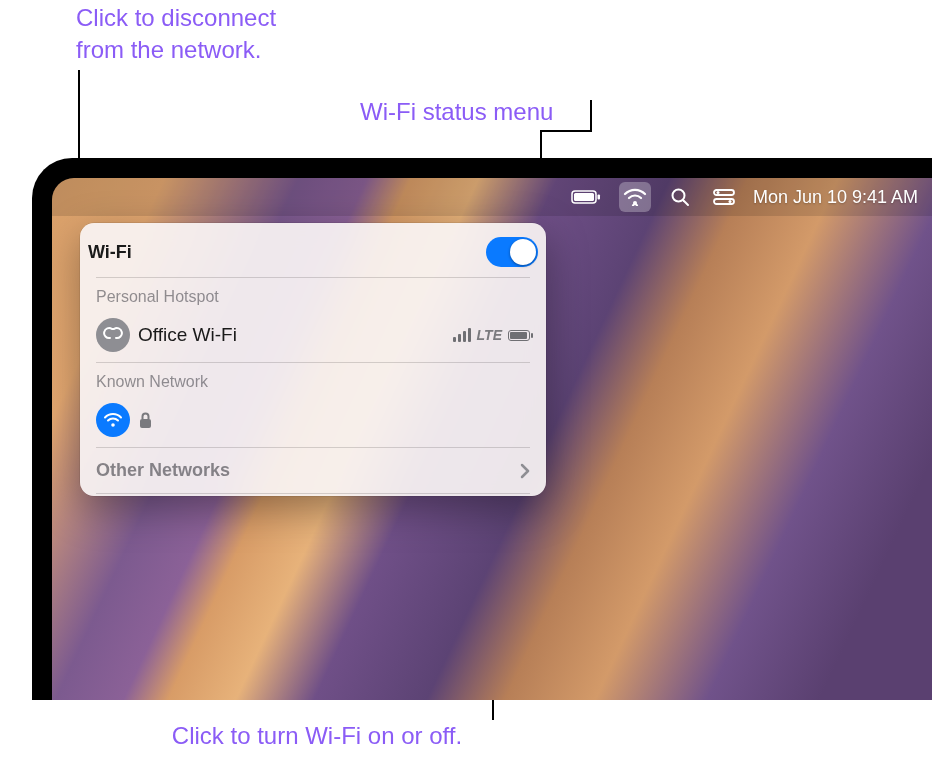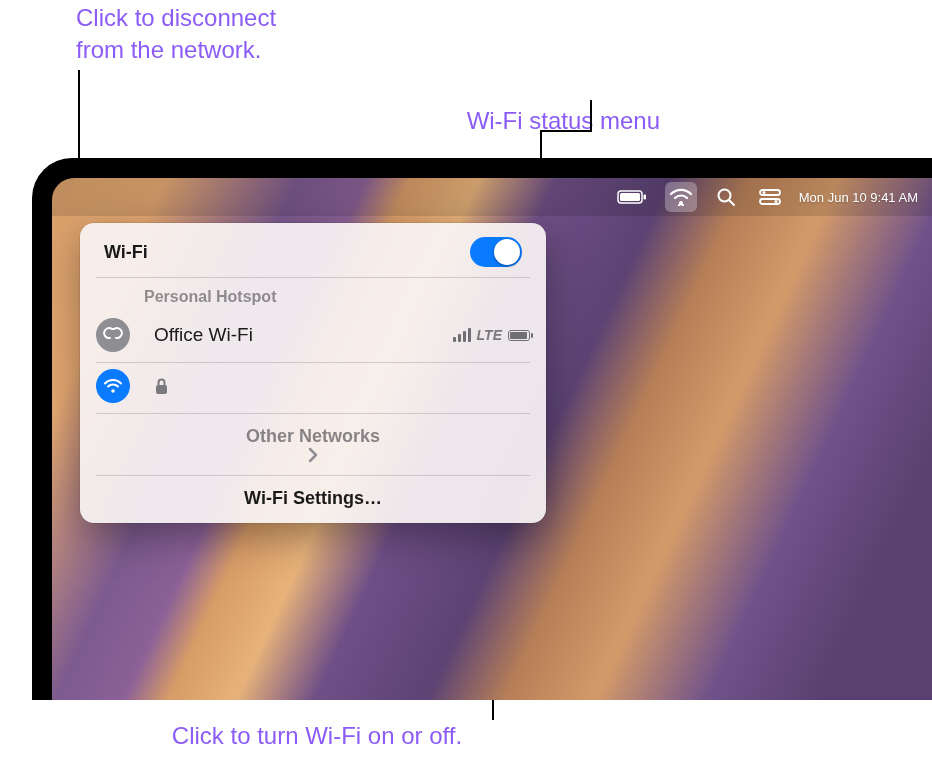--- a/index.html
+++ b/index.html
@@ -14,21 +14,21 @@
 
   
   .callout {
     position: absolute;
     font-size: 24px;
     line-height: 1.35;
     color: #8b5cf6;
     font-weight: 400;
   }
   .callout-top-left { left: 76px; top: 2px; width: 250px; }
-  .callout-top-right { left: 360px; top: 105px; width: 300px; text-align: right; }
+  .callout-top-right { left: 360px; top: 96px; width: 300px; }
   .callout-bottom { left: 137px; top: 720px; width: 360px; text-align: center; }
 
   
   .leader {
     position: absolute;
     background: #000;
   }
 
   
   .laptop-frame {
@@ -77,21 +77,21 @@
     justify-content: center;
     height: 30px;
     min-width: 30px;
     padding: 0 4px;
     border-radius: 6px;
   }
   .menu-btn.wifi-active {
     background: rgba(255,255,255,0.28);
   }
   .clock {
-    font-size: 13px;
+    font-size: 18px;
     font-weight: 500;
     text-shadow: 0 1px 2px rgba(0,0,0,0.25);
   }
 
   
   svg { display: block; }
 
   
   .wifi-panel {
     position: absolute;
@@ -103,21 +103,21 @@
     border-radius: 14px;
     box-shadow: 0 12px 40px rgba(0,0,0,0.35), 0 0 0 0.5px rgba(0,0,0,0.15);
     padding: 6px 0 2px;
     font-size: 17px;
     color: #1a1a1a;
   }
   .panel-header {
     display: flex;
     align-items: center;
     justify-content: space-between;
-    padding: 8px 24px 10px;
+    padding: 8px 8px 10px;
   }
   .panel-header .title {
     font-weight: 700;
     font-size: 18px;
   }
   .switch {
     width: 52px; height: 30px;
     border-radius: 15px;
     background: #0a7aff;
     position: relative;
@@ -131,30 +131,29 @@
     background: #fff;
     box-shadow: 0 1px 3px rgba(0,0,0,0.4);
   }
   .divider {
     height: 1px;
     background: rgba(0,0,0,0.15);
     margin: 0 16px;
   }
   .section-label {
     padding: 10px 16px 6px;
-    font-weight: 700;
+    font-weight: 400;
     font-size: 16px;
     color: rgba(60,60,67,0.55);
-    margin-left: 48px;
   }
   .net-row {
     display: flex;
     align-items: center;
     padding: 6px 16px 10px;
-    gap: 24px;
+    gap: 8px;
   }
   .net-icon {
     width: 34px; height: 34px;
     border-radius: 50%;
     display: flex;
     align-items: center;
     justify-content: center;
     flex-shrink: 0;
   }
   .net-icon.gray { background: #8e8e93; }
@@ -209,21 +208,20 @@
   }
 
   .menu-row {
     display: flex;
     align-items: center;
     justify-content: space-between;
     padding: 12px 16px;
     font-size: 18px;
     font-weight: 600;
     color: rgba(60,60,67,0.6);
-    flex-direction: column;
   }
   .menu-row.dark { color: #1a1a1a; font-weight: 600; }
   .chevron {
     color: rgba(60,60,67,0.5);
     font-size: 20px;
   }
 
   .lock-icon {
     color: #7a7a7e;
   }
@@ -301,20 +299,21 @@
               <span></span>
             </div>
           <span>LTE</span>
           <div class="mini-batt">
               <div class="fill"></div>
             </div>
         </div>
       </div>
       <div class="divider"></div>
 
+      <div class="section-label">Known Network</div>
       <div class="net-row">
         <div class="net-icon blue">
           <svg width="20" height="16" viewBox="0 0 20 16">
               <path d="M10 14 M5 8.5 a7 7 0 0 1 10 0 M2 5.5 a11 11 0 0 1 16 0" fill="none" stroke="#fff" stroke-width="2" stroke-linecap="round"></path>
               <circle cx="10" cy="13" r="1.8" fill="#fff"></circle>
             </svg>
         </div>
         <div class="lock-icon">
           <svg width="15" height="18" viewBox="0 0 15 18">
               <rect x="2" y="8" width="11" height="9" rx="2" fill="#7a7a7e"></rect>
@@ -327,19 +326,16 @@
       <div class="menu-row">
         <span>Other Networks</span>
         <span class="chevron">
           <svg width="10" height="16" viewBox="0 0 10 16">
               <path d="M2 2 L8 8 L2 14" fill="none" stroke="#8e8e93" stroke-width="2.5" stroke-linecap="round" stroke-linejoin="round"></path>
             </svg>
         </span>
       </div>
       <div class="divider"></div>
 
-      <div class="menu-row dark">
-        <span>Wi-Fi Settings…</span>
-      </div>
     </div>
 
   </div>
 </div>
 
 </body></html>

